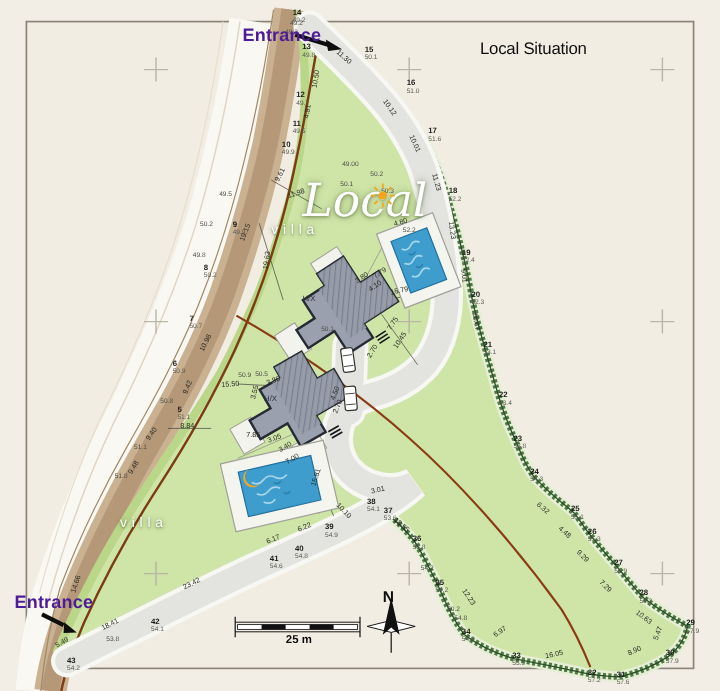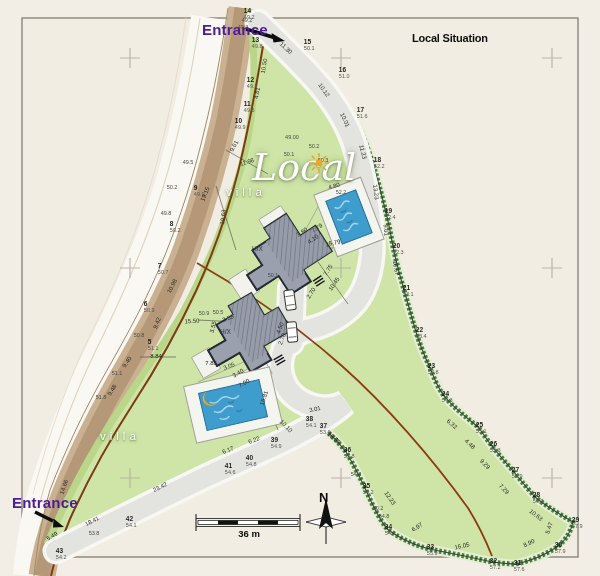--- a/index.html
+++ b/index.html
@@ -7,21 +7,21 @@
          font-family:"Liberation Sans",sans-serif;background:#f2eee6;}
   .stage svg.map{position:absolute;left:0;top:0;}
   #labels{position:absolute;left:0;top:0;width:600px;height:576px;pointer-events:none;}
   .pt{position:absolute;font:700 6.5px "Liberation Sans",sans-serif;color:#1c1c1a;
       line-height:6px;transform:translate(-20%,-40%);white-space:nowrap;}
   .pt .el{display:block;font-weight:400;font-size:5.5px;color:#5a5a52;}
   .dim{position:absolute;font:6px "Liberation Sans",sans-serif;color:#2b2b26;
        white-space:nowrap;transform-origin:center;}
   .spot{position:absolute;font:5.5px "Liberation Sans",sans-serif;color:#4c4c44;
         white-space:nowrap;transform:translate(-50%,-50%);}
-  .title{position:absolute;left:412px;top:32px;font-size:11px;font-weight:700;
+  .title{position:absolute;left:400px;top:32px;font-size:14px;font-weight:400;
          color:#0f0f0f;letter-spacing:-0.2px;}
   .entrance{position:absolute;font-size:15px;font-weight:600;color:#4c1d95;letter-spacing:0.2px;}
   .entrance.top{left:202px;top:21px;}
   .entrance.bottom{left:12px;top:494px;}
   .villa{position:absolute;width:170px;height:70px;}
   .villa .vprefix{position:absolute;font-size:11.5px;letter-spacing:4px;color:#fff;
       text-shadow:0 1px 2px rgba(66,88,34,.7),0 0 5px rgba(66,88,34,.4);margin-top:12px;}
   .villa .vname{position:absolute;font-family:"DejaVu Serif",serif;font-style:italic;
       font-size:38px;color:#fff;line-height:1;
       text-shadow:0 1px 3px rgba(66,88,34,.65),0 0 7px rgba(66,88,34,.35);}
@@ -305,15 +305,15 @@
 </div>
 
 <div class="villa" style="left:96px;top:392px;">
   <span class="vprefix" style="left:4px;top:26px;">villa</span>
   <svg width="20" height="20" viewBox="0 0 20 20" style="left:104px;top:-2px;">
     <path d="M7,1 A8,8 0 1,0 17,13 A6.5,6.5 0 1,1 7,1 Z" fill="#f3a51d"></path>
   </svg>
 </div>
 
 <div class="nlabel">N</div>
-<div class="sclabel">36 m</div>
+<div class="sclabel">25 m</div>
 
 </div>
 
 </body></html>

